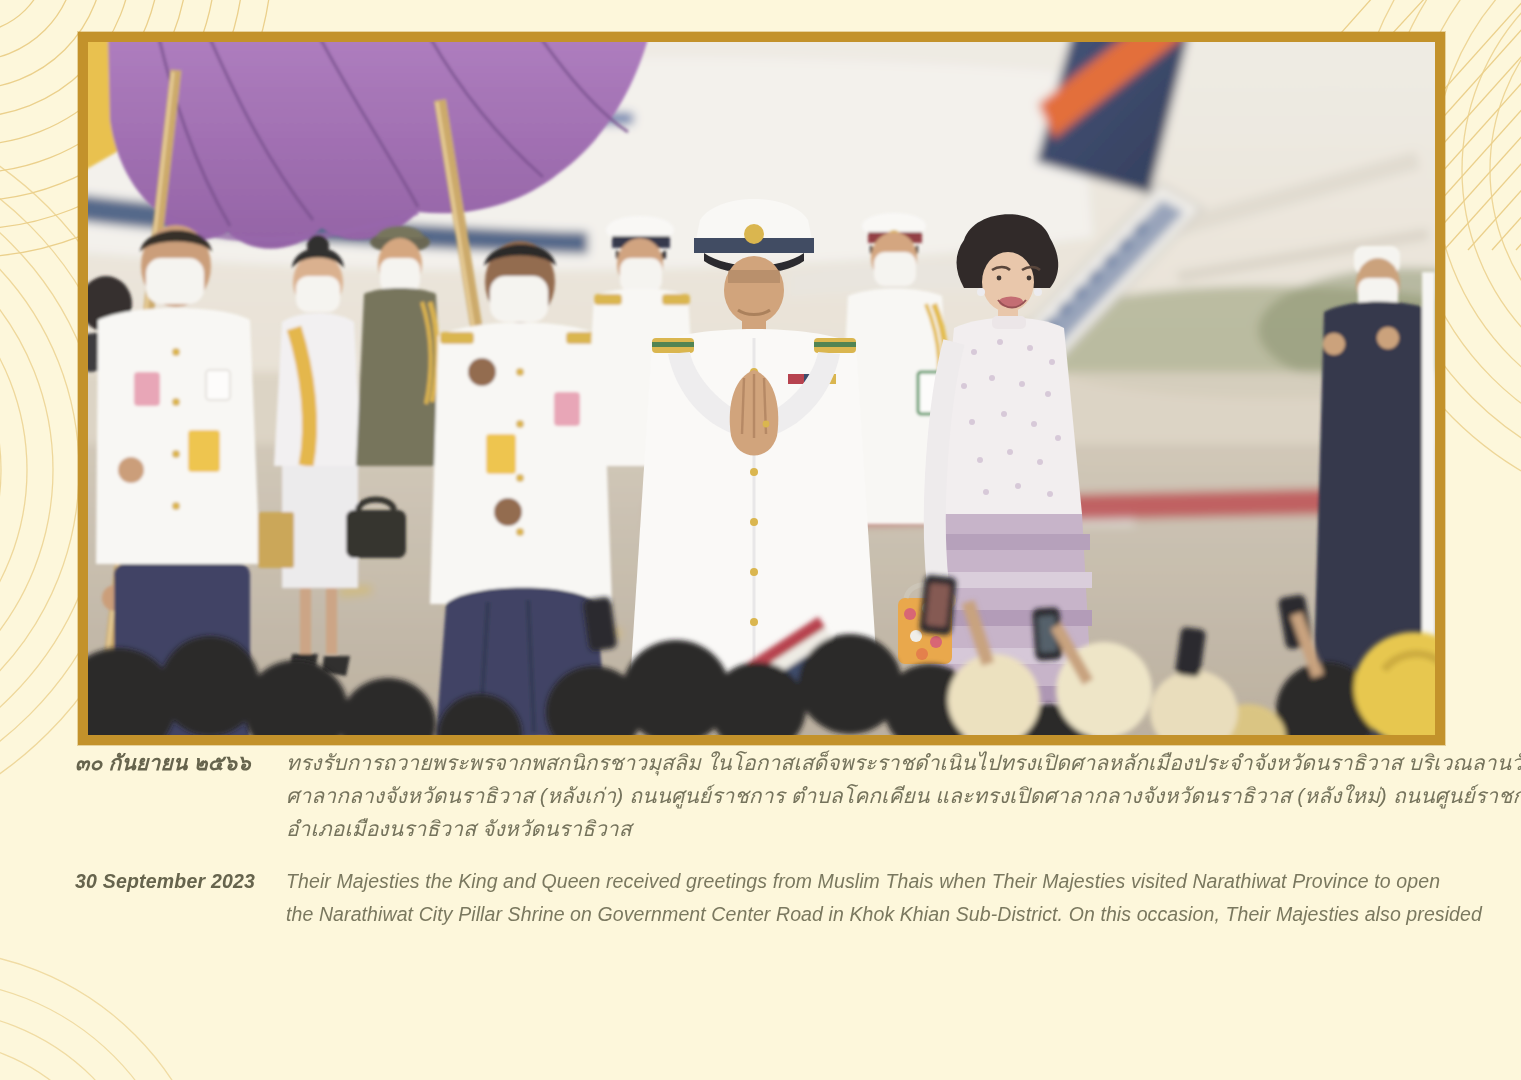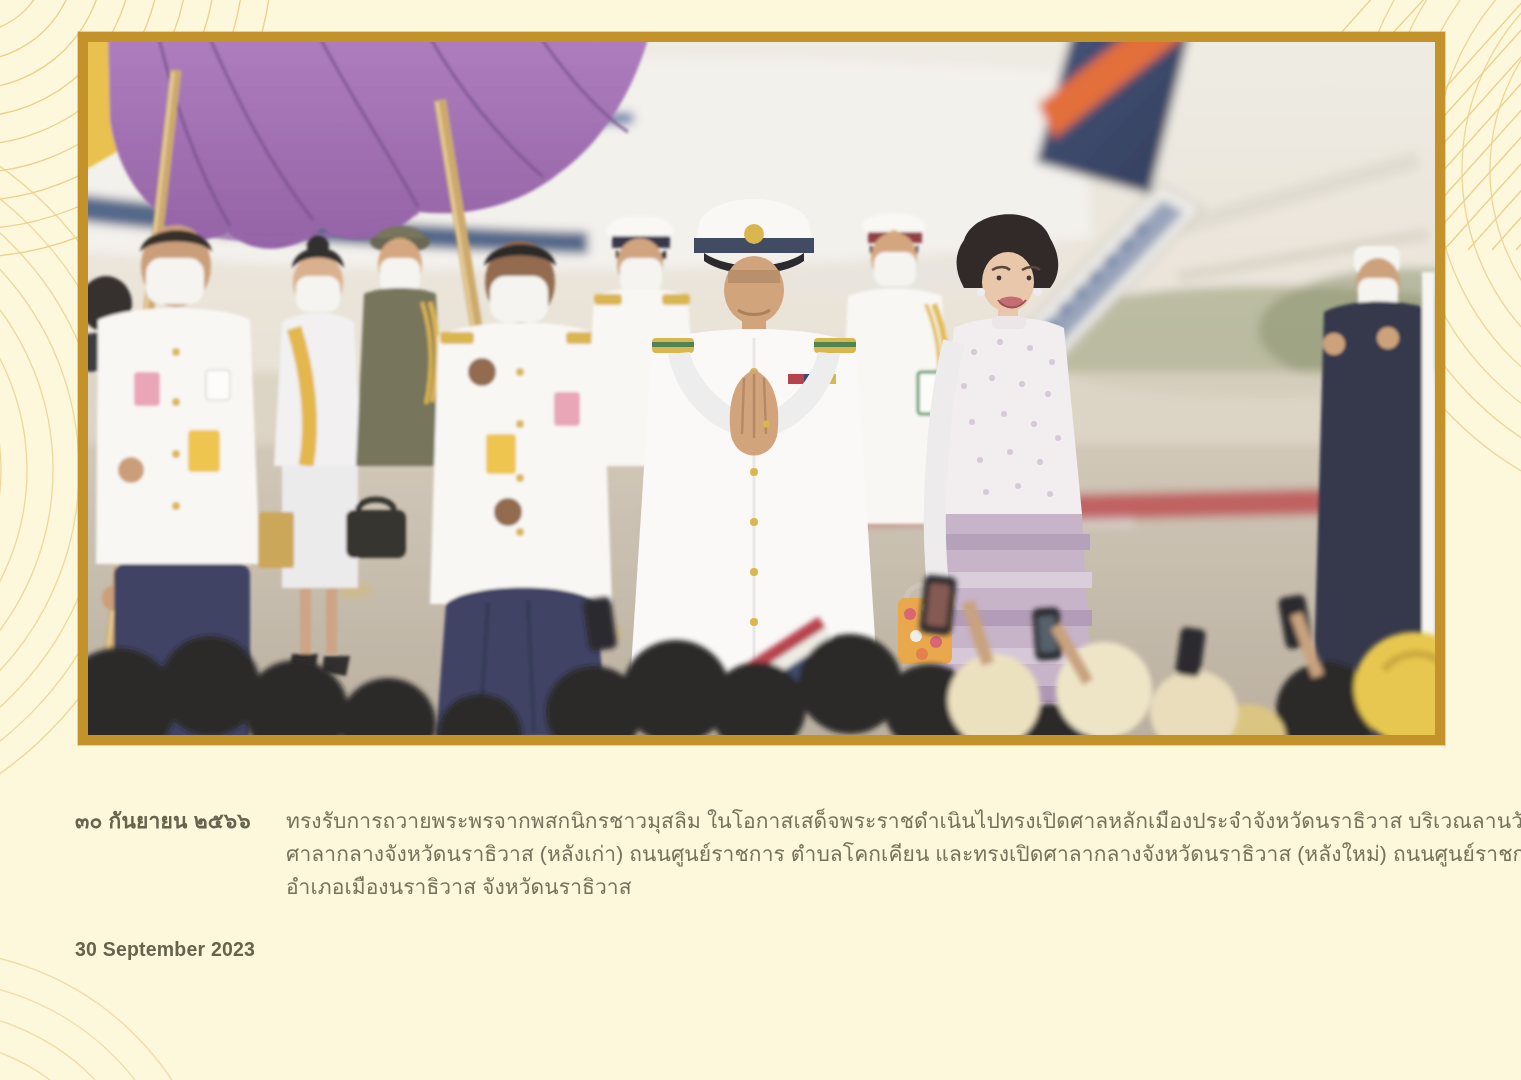--- a/index.html
+++ b/index.html
@@ -11,23 +11,23 @@
   }
   .page{position:absolute;inset:0;}
   svg.deco{position:absolute;inset:0;pointer-events:none;}
   .photo-frame{
     position:absolute;left:78px;top:32px;width:1367px;height:713px;
     border:10px solid #C3922B;box-sizing:border-box;
     box-shadow:inset 0 0 0 2px rgba(255,231,160,.35), 0 0 0 1px rgba(190,140,40,.35);
     background:#E8E3DA;
   }
   .photo-frame svg{display:block;width:1347px;height:693px;}
-  .captions{position:absolute;left:75px;top:804px;width:1380px;}
+  .captions{position:absolute;left:75px;top:746px;width:1380px;font-style:italic;}
   .caption-row{display:flex;align-items:flex-start;}
-  .caption-row + .caption-row{margin-top:30px;}
+  .caption-row + .caption-row{margin-top:20px;}
   .caption-date{
     width:211px;flex:0 0 211px;
     color:#66644D;font-size:21px;line-height:33px;font-weight:bold;letter-spacing:.2px;
   }
   .caption-date.en{font-size:19.5px;font-weight:bold;}
   .caption-text{color:#75735C;font-size:21px;line-height:33px;letter-spacing:.1px;}
   .caption-text.en{font-size:19.5px;color:#7A785F;}
   .caption-text .line{white-space:nowrap;}
 </style>
 </head>
@@ -434,17 +434,19 @@
       <div class="caption-date">๓๐ กันยายน ๒๕๖๖</div>
       <div class="caption-text">
         <div class="line">ทรงรับการถวายพระพรจากพสกนิกรชาวมุสลิม ในโอกาสเสด็จพระราชดำเนินไปทรงเปิดศาลหลักเมืองประจำจังหวัดนราธิวาส บริเวณลานวัฒนธรรม</div>
         <div class="line">ศาลากลางจังหวัดนราธิวาส (หลังเก่า) ถนนศูนย์ราชการ ตำบลโคกเคียน และทรงเปิดศาลากลางจังหวัดนราธิวาส (หลังใหม่) ถนนศูนย์ราชการ ตำบลลำภู</div>
         <div class="line">อำเภอเมืองนราธิวาส จังหวัดนราธิวาส</div>
       </div>
     </div>
     <div class="caption-row">
       <div class="caption-date en">30 September 2023</div>
       <div class="caption-text en">
+        <div class="line">Their Majesties the King and Queen received greetings from Muslim Thais when Their Majesties visited Narathiwat Province to open</div>
+        <div class="line">the Narathiwat City Pillar Shrine on Government Center Road in Khok Khian Sub-District. On this occasion, Their Majesties also presided</div>
       </div>
     </div>
   </div>
 
 </div>
 
 </body></html>

